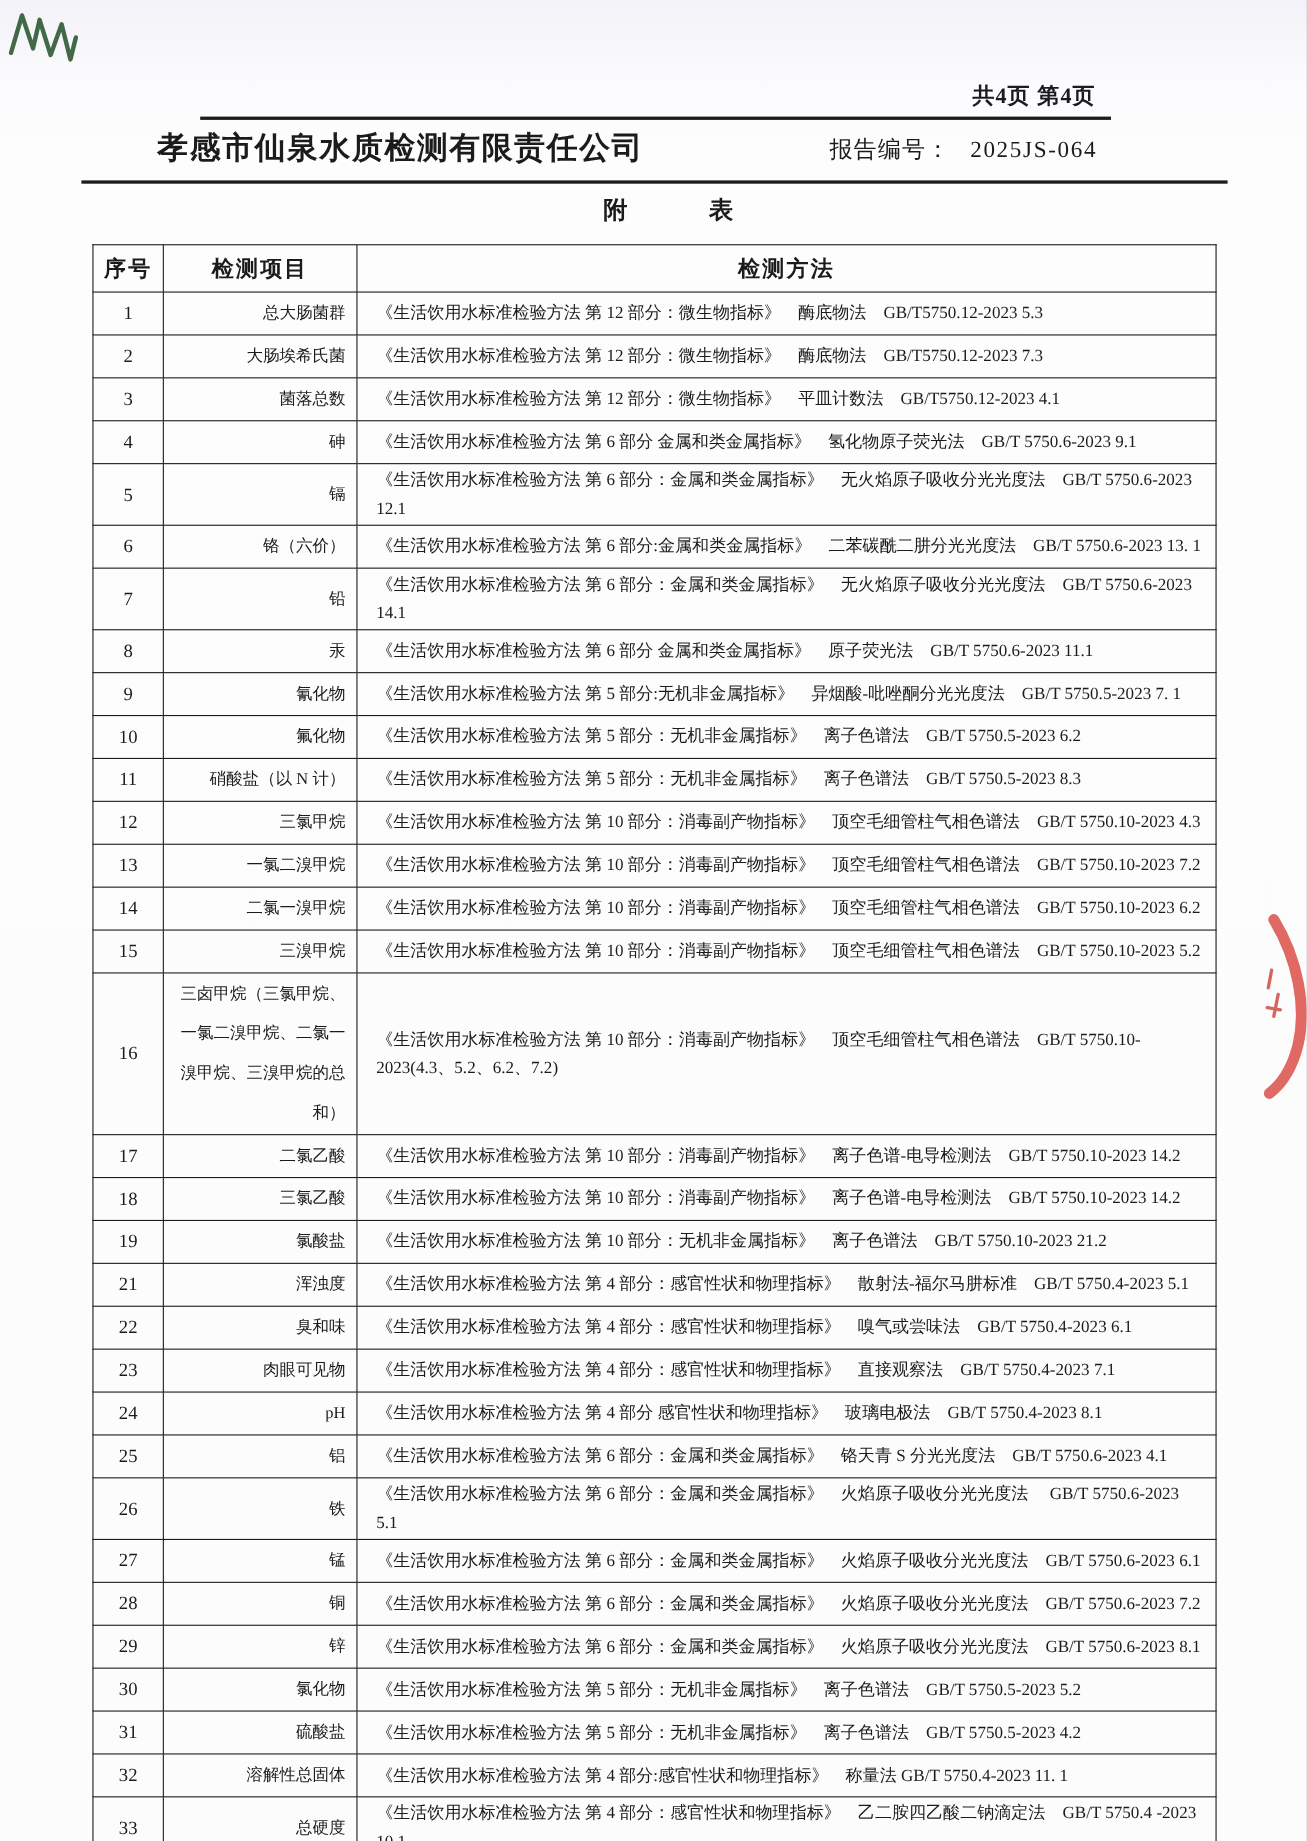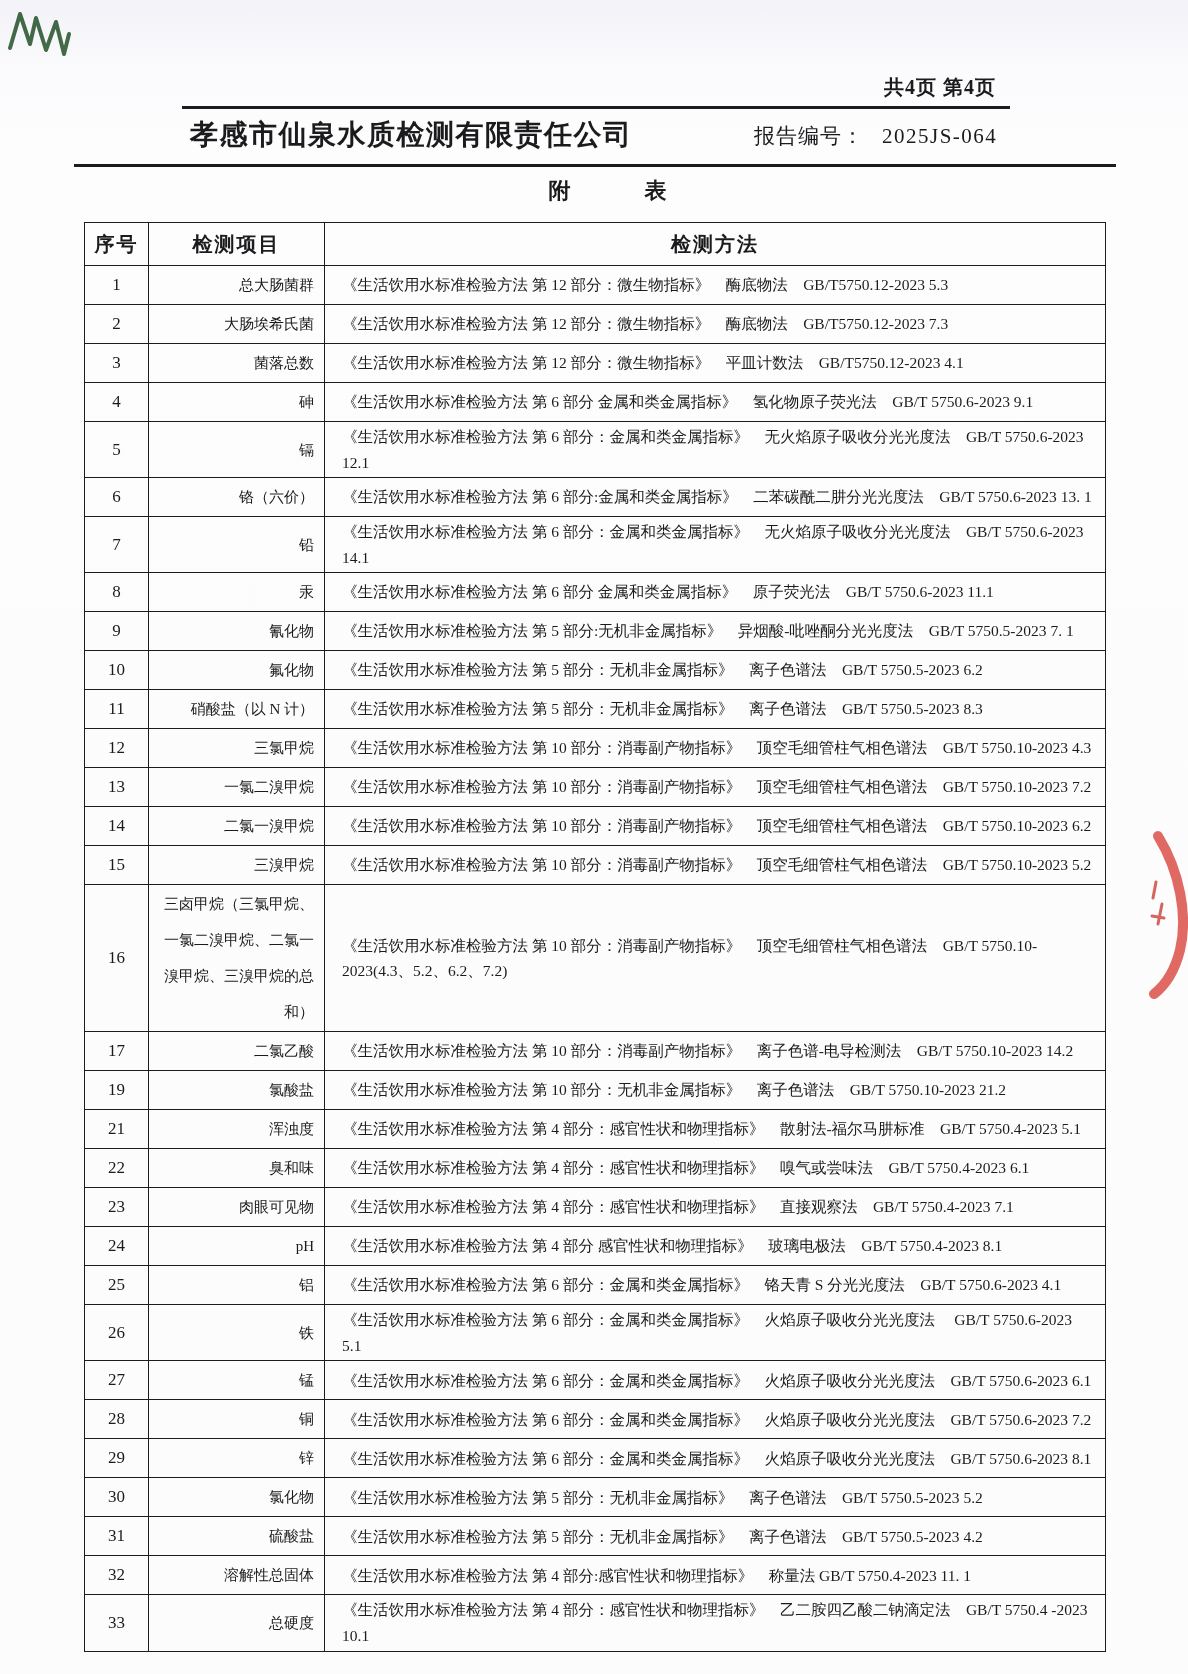--- a/index.html
+++ b/index.html
@@ -17,21 +17,20 @@
     position:absolute;top:74px;left:884px;
     font-size:20px;letter-spacing:1px;font-weight:600;
   }
   .rule{position:absolute;background:#1c1c1e;}
   .rule-top{top:106px;left:182px;width:828px;height:3px;}
   .rule-mid{top:164px;left:74px;width:1042px;height:3px;}
   .company{
     position:absolute;top:116px;left:143px;
     font-size:28px;font-weight:700;letter-spacing:1.5px;
     font-family:"Liberation Sans","DejaVu Sans",sans-serif;
-    margin-left:47px;
   }
   .report-line{
     position:absolute;top:122px;left:754px;
     font-size:21px;letter-spacing:1px;
   }
   .report-line .num{margin-left:18px;letter-spacing:1.5px;}
   .doc-title{
     position:absolute;top:176px;left:0;width:100%;
     text-align:center;font-size:22px;font-weight:700;letter-spacing:2px;
   }
@@ -172,20 +171,25 @@
       <td class="c-no">16</td>
       <td class="c-item">三卤甲烷（三氯甲烷、一氯二溴甲烷、二氯一溴甲烷、三溴甲烷的总和）</td>
       <td class="c-method">《生活饮用水标准检验方法 第 10 部分：消毒副产物指标》　顶空毛细管柱气相色谱法　GB/T 5750.10-2023(4.3、5.2、6.2、7.2)</td>
     </tr>
         <tr>
       <td class="c-no">17</td>
       <td class="c-item">二氯乙酸</td>
       <td class="c-method">《生活饮用水标准检验方法 第 10 部分：消毒副产物指标》　离子色谱-电导检测法　GB/T 5750.10-2023 14.2</td>
     </tr>
         <tr>
+      <td class="c-no">18</td>
+      <td class="c-item">三氯乙酸</td>
+      <td class="c-method">《生活饮用水标准检验方法 第 10 部分：消毒副产物指标》　离子色谱-电导检测法　GB/T 5750.10-2023 14.2</td>
+    </tr>
+        <tr>
       <td class="c-no">19</td>
       <td class="c-item">氯酸盐</td>
       <td class="c-method">《生活饮用水标准检验方法 第 10 部分：无机非金属指标》　离子色谱法　GB/T 5750.10-2023 21.2</td>
     </tr>
         <tr>
       <td class="c-no">21</td>
       <td class="c-item">浑浊度</td>
       <td class="c-method">《生活饮用水标准检验方法 第 4 部分：感官性状和物理指标》　散射法-福尔马肼标准　GB/T 5750.4-2023 5.1</td>
     </tr>
         <tr>

